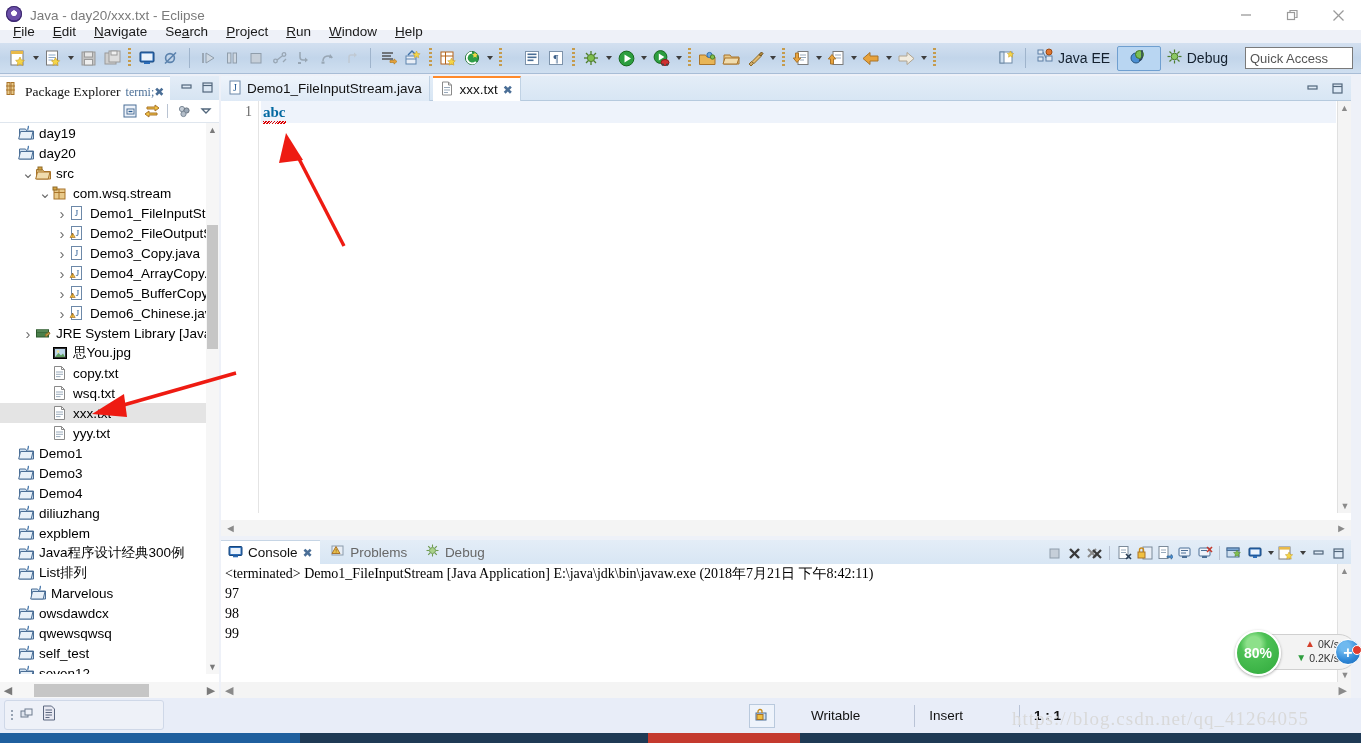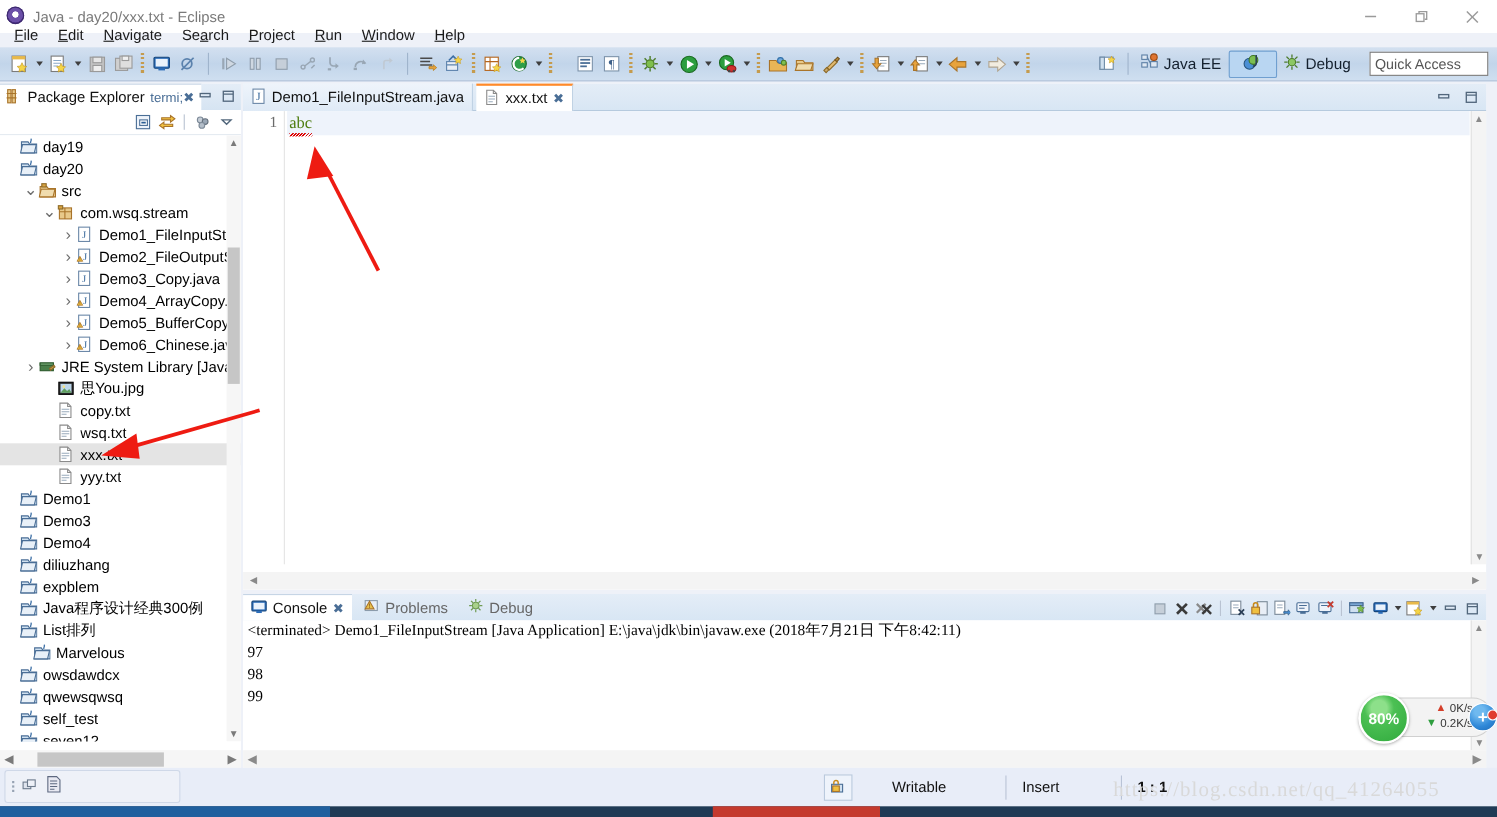--- a/index.html
+++ b/index.html
@@ -100,23 +100,23 @@
   
   .pkg-panel {
     position: absolute; left: 0; top: 76px; width: 219px; height: 622px;
     background: #ffffff;
   }
   .panel-tabbar {
     height: 24px; position: relative;
     background: linear-gradient(to bottom, #e4edf7, #d6e4f2);
   }
   .panel-tab {
-    display: inline-flex; align-items: center; gap: 5px;
+    display: inline-flex; align-items: flex-end; gap: 5px;
     height: 24px; padding: 0 6px 0 5px; font-size: 13.5px; color: #111;
-    background: #ffffff; border-top: 1px solid #c6d5e5;
+    background: #ffffff; border-top: 1px solid #c6d5e5; font-family: Liberation Serif, serif;
   }
   .panel-tools {
     position: absolute; right: 2px; top: 2px; display: flex; align-items: center; gap: 2px;
   }
   .mini-btn { width: 19px; height: 19px; display:flex; align-items:center; justify-content:center; }
   .panel-tools2 {
     height: 23px; display: flex; align-items: center; justify-content: flex-end;
     gap: 3px; padding-right: 4px;
     background: #ffffff; border-bottom: 1px solid #dfe6ee;
   }
@@ -171,22 +171,23 @@
   .ed-lineno {
     text-align: right; padding-right: 6px; font-family: "Liberation Serif", serif;
     font-size: 14px; color: #6a6a6a; line-height: 22px;
   }
   .ed-code {
     position: absolute; left: 40px; top: 0; right: 15px; height: 412px;
     background: #ffffff;
   }
   .ed-line1 {
     height: 22px; line-height: 22px; background: #eef3fb;
-    font-family: "Liberation Serif", serif; font-size: 15px; color: #4d7c0f;
+    font-family: "Liberation Serif", serif; font-size: 15px; color: #0369a1;
     padding-left: 2px;
+    font-weight: bold;
   }
   .squig {
     position: relative; display: inline-block;
   }
   .squig:after {
     content: ""; position: absolute; left: 0; right: 0; bottom: -1px; height: 3px;
     background-image: repeating-linear-gradient(135deg, #d00 0 1px, transparent 1px 2px);
   }
   .ed-vscroll {
     position: absolute; right: 0; top: 0; width: 14px; height: 412px; background: #f4f4f4;

